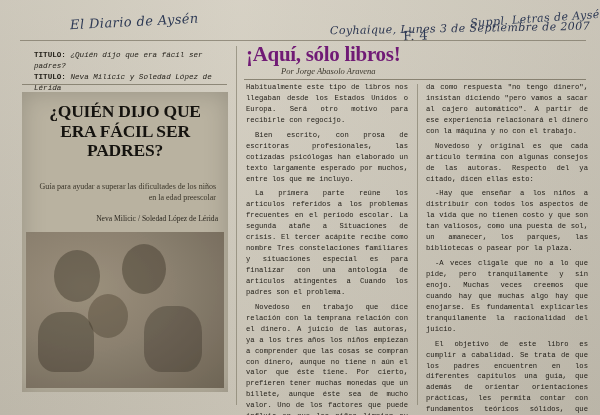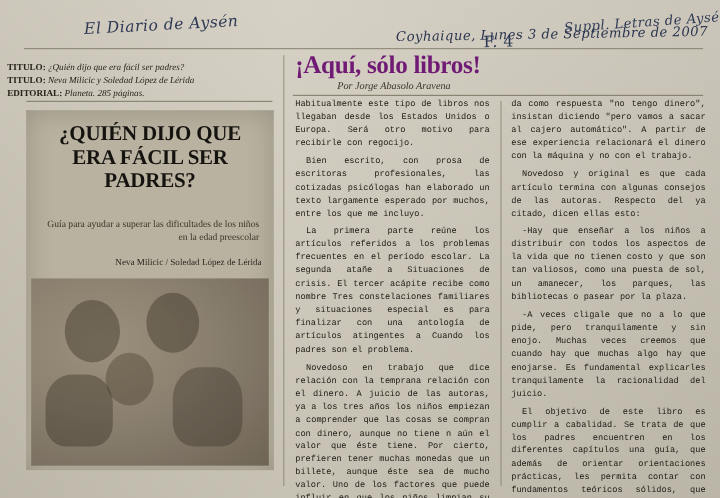--- a/index.html
+++ b/index.html
@@ -58,22 +58,22 @@
   }
   .vrule{
     position:absolute;top:84px;bottom:10px;
     border-left:1px solid #7a7463;opacity:.6;
   }
   .vrule-b{left:417px;}
   .vrule-c{left:236px;top:46px;bottom:10px;}
 
   
   .meta{
-    position:absolute;left:6px;top:50px;width:205px;
-    font-size:7.6px;line-height:1.45;color:#26231c;
+    position:absolute;left:34px;top:50px;width:205px;
+    font-size:7.6px;line-height:1.45;color:#26231c;font-family:Liberation Mono, monospace;
   }
   .meta .k{font-weight:bold;}
   .meta .v{font-style:italic;}
   .meta-rule{
     position:absolute;left:22px;width:205px;top:84px;
     border-top:1px solid #6f6958;opacity:.7;
   }
 
   .cover{
     position:absolute;left:22px;top:92px;width:206px;height:300px;

